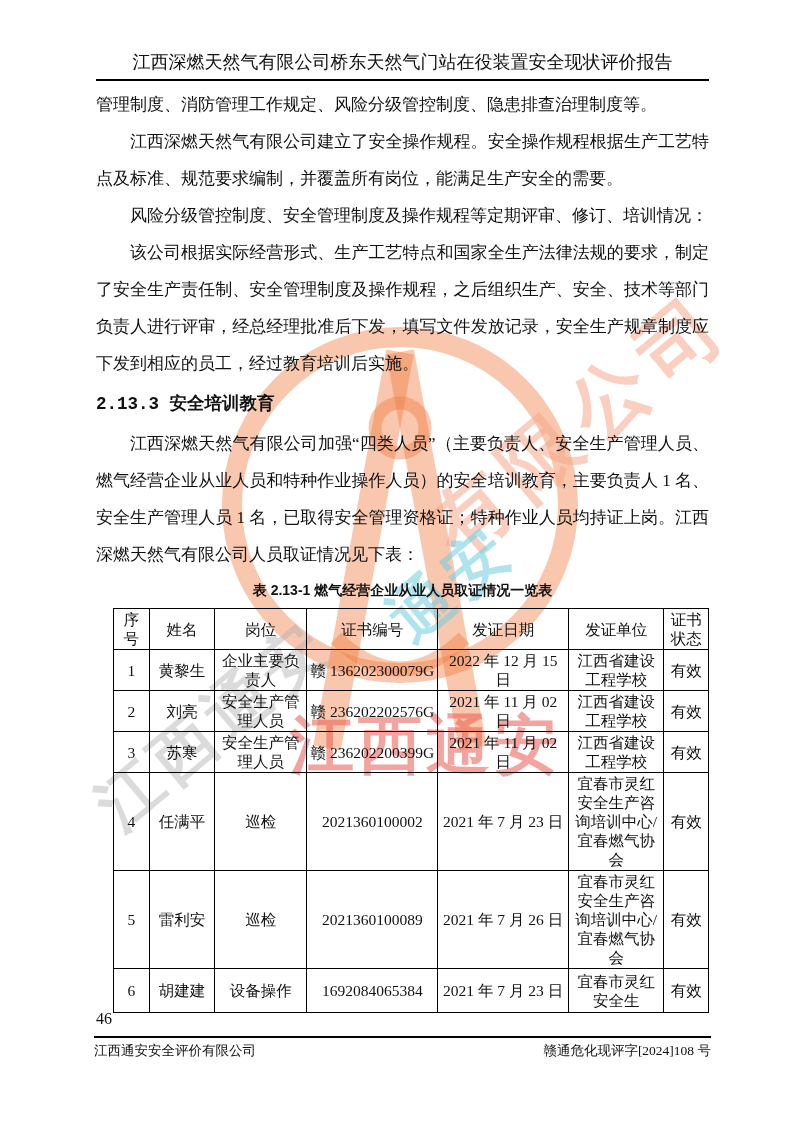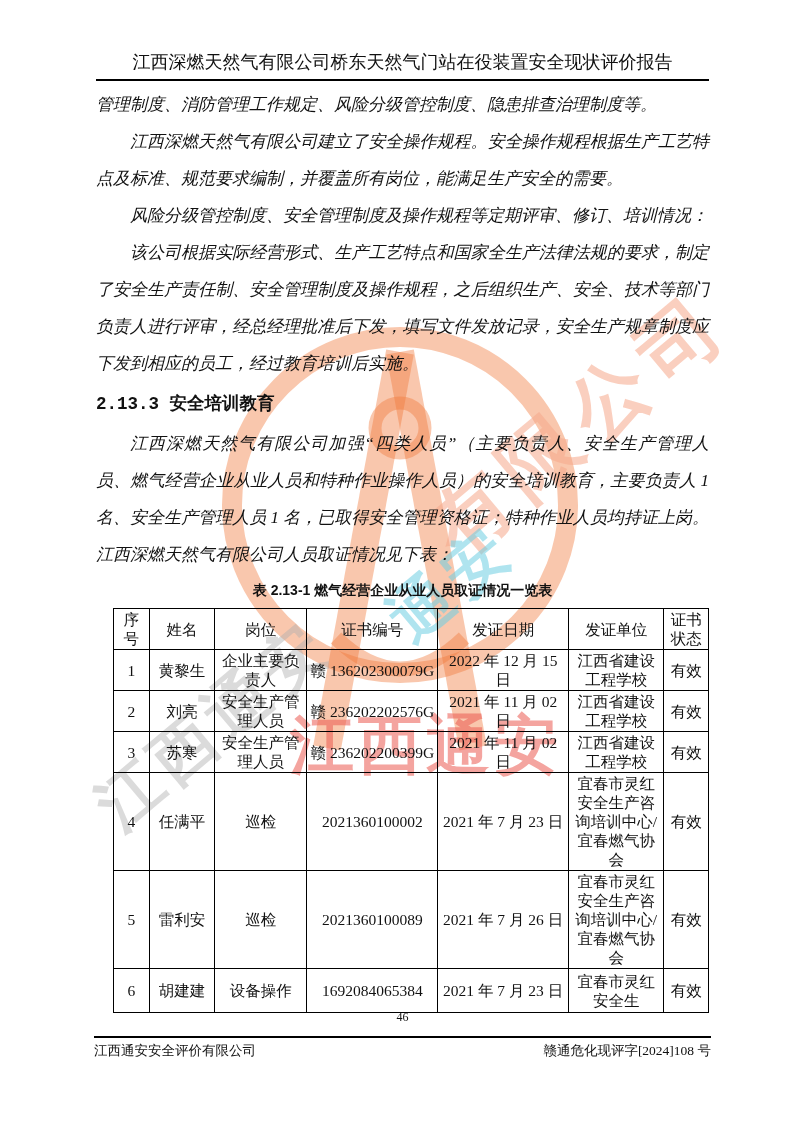--- a/index.html
+++ b/index.html
@@ -46,21 +46,21 @@
     text-align:center;
     font-size:18px;
     padding-bottom:5px;
     border-bottom:2px solid #000;
   }
   .body-text{
     position:absolute;top:86px;left:96px;right:84px;
     font-size:17px;line-height:37px;
     text-align:justify;
   }
-  .body-text p{margin:0;font-style:italic;}
+  .body-text p{margin:0;}
   .body-text p.indent{text-indent:2em;}
   .sec-heading{
     font-family:Liberation Mono, monospace;
     font-weight:bold;font-size:17.5px;line-height:40px;
     margin:2px 0 1px 0;
   }
   .tbl-caption{
     font-family:"Liberation Sans","DejaVu Sans",sans-serif;
     font-weight:bold;font-size:14px;
     text-align:center;line-height:22px;
@@ -79,21 +79,21 @@
   }
   tr.h-hdr{height:40px;margin-top:48px;}
   tr.h-r1{height:38px;}
   tr.h-r2{height:40px;}
   tr.h-r3{height:40px;}
   tr.h-r4{height:84px;}
   tr.h-r5{height:84px;}
   tr.h-r6{height:44px;}
   .page-number{
     position:absolute;top:1010px;left:96px;right:84px;
-    text-align:center;font-size:12px;
+    font-size:16px;
   }
   .doc-footer{
     position:absolute;top:1036px;left:94px;right:82px;
     border-top:2px solid #000;
     display:flex;justify-content:space-between;
     font-size:13.5px;padding-top:4px;text-align:right;
   }
 </style>
 </head>
 <body>

